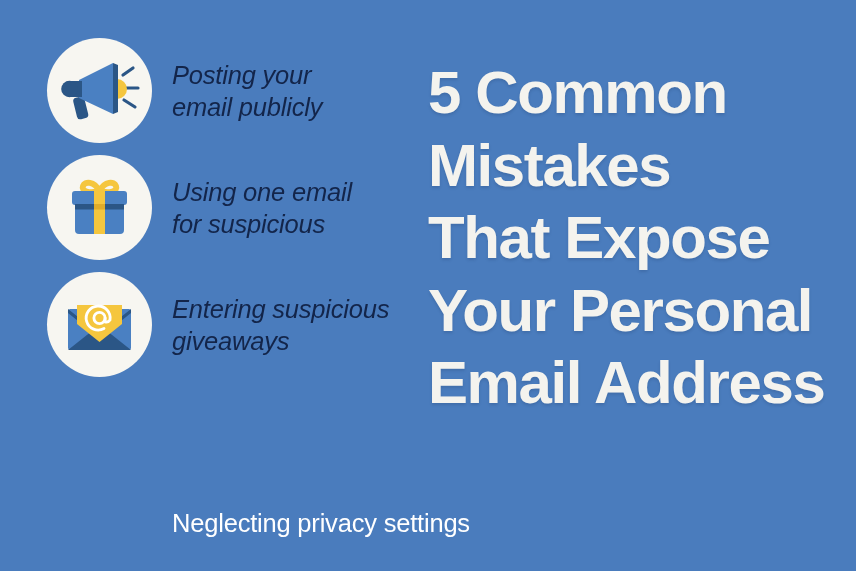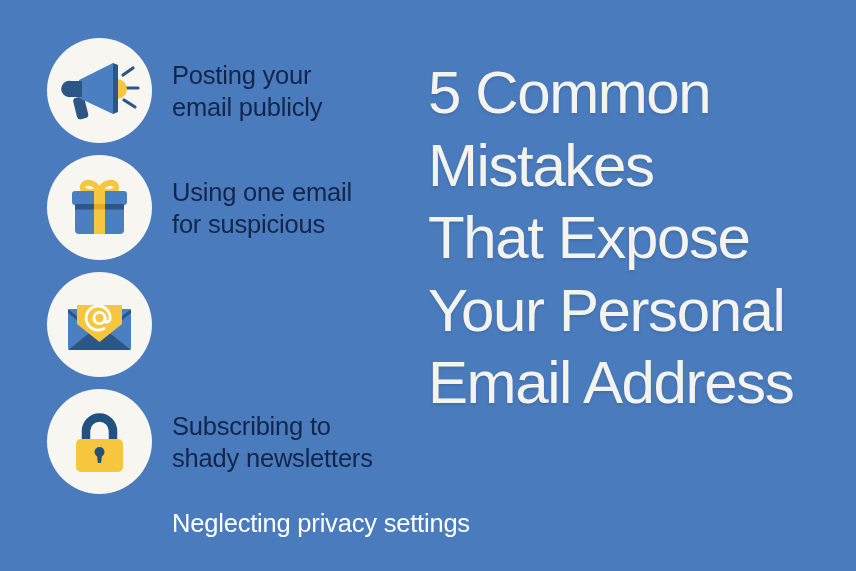--- a/index.html
+++ b/index.html
@@ -60,20 +60,21 @@
   }
   .item-label {
     margin-left: 20px;
     color: #13254A;
     font-size: 25.5px;
     line-height: 32px;
     font-weight: 400;
     letter-spacing: -0.2px;
     white-space: pre-line;
     max-width: 258px;
+    font-style: italic;
   }
 
   
   .plain-item {
     position: absolute;
     left: 172px;
     top: 507px;
     color: #ffffff;
     font-size: 25.5px;
     line-height: 32px;
@@ -83,21 +84,21 @@
 
   
   #headline {
     position: absolute;
     left: 428px;
     top: 57px;
     width: 420px;
     color: #F4F3EE;
     font-size: 60px;
     line-height: 72.5px;
-    font-weight: 400;
+    font-weight: 700;
     letter-spacing: -1.4px;
     white-space: pre-line;
     text-shadow: 0 2px 3px rgba(20,45,85,0.18);
   }
 </style>
 </head>
 <body>
 
 <div id="poster">
 
@@ -161,37 +162,24 @@
           <path d="M21 37 L52.5 62 L84 37 L84 41 L52.5 66 L21 41 Z" fill="#2B5686"></path>
 
           <path d="M30 33 L75 33 L75 52 L52.5 70 L30 52 Z" fill="#F5C63E"></path>
 
           <g fill="none" stroke="#FFFFFF" stroke-width="2.8">
             <circle cx="52.5" cy="46" r="5.6"></circle>
             <path d="M58.1 46 L58.1 50 A4.6 4.6 0 0 0 63 48 A12 12 0 1 0 57 56.5" stroke-linecap="round"></path>
           </g>
         </svg>
       </div>
+      <div class="item-label">Entering suspicious
+giveaways</div>
     </div>
 
-    <div class="list-item item-4">
-      <div class="icon-badge">
-        <svg viewBox="0 0 105 105" xmlns="http://www.w3.org/2000/svg">
-
-          <path d="M39 53 L39 42 A13.5 13.5 0 0 1 66 42 L66 53" fill="none" stroke="#21527F" stroke-width="8.5" stroke-linecap="butt"></path>
-
-          <rect x="29" y="50" width="47" height="33" rx="5" fill="#F5C63E"></rect>
-
-          <circle cx="52.5" cy="63" r="5" fill="#21527F"></circle>
-          <path d="M49.8 65 L55.2 65 L54.1 74 L50.9 74 Z" fill="#21527F"></path>
-        </svg>
-      </div>
-      <div class="item-label">Subscribing to
-shady newsletters</div>
-    </div>
 
     <div class="plain-item">Neglecting privacy settings</div>
   </div>
 
   <div id="headline">5 Common
 Mistakes
 That Expose
 Your Personal
 Email Address</div>
 

